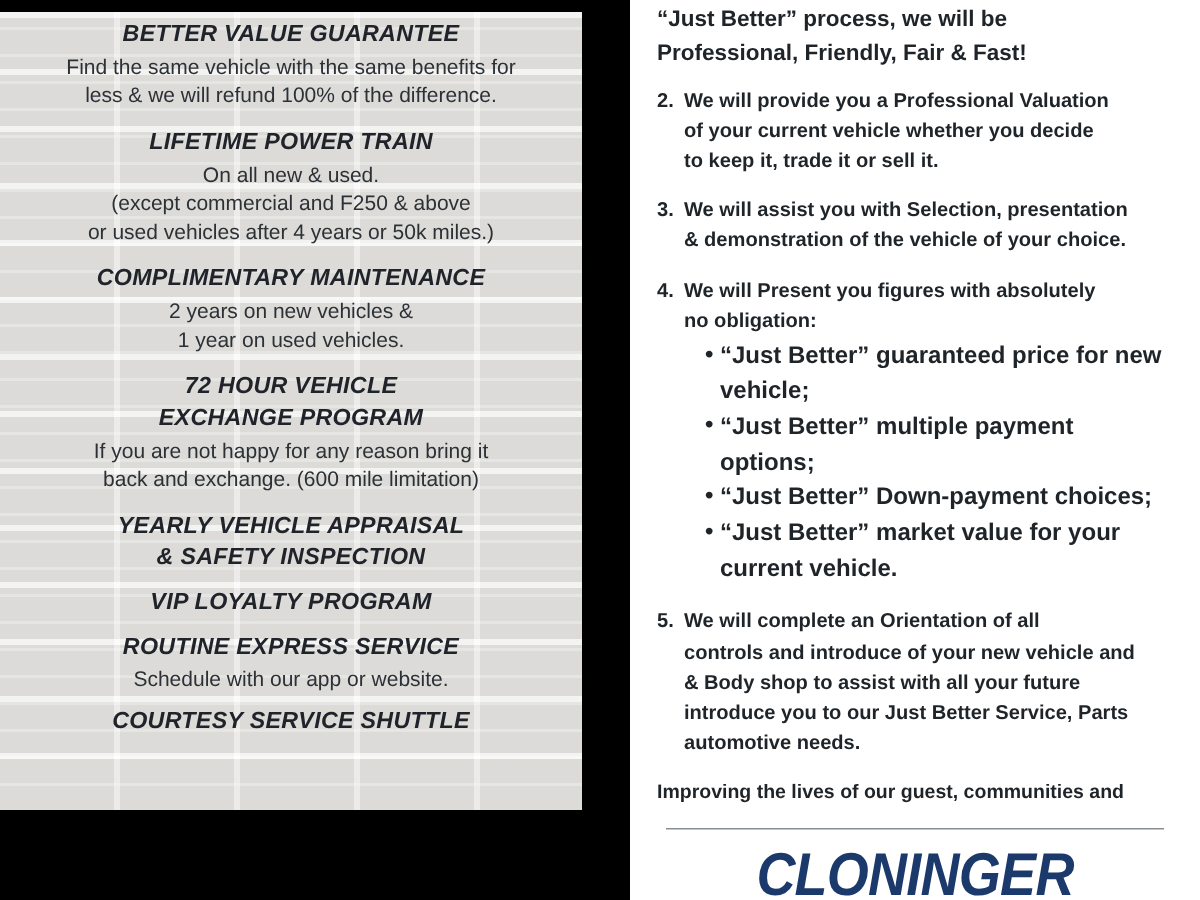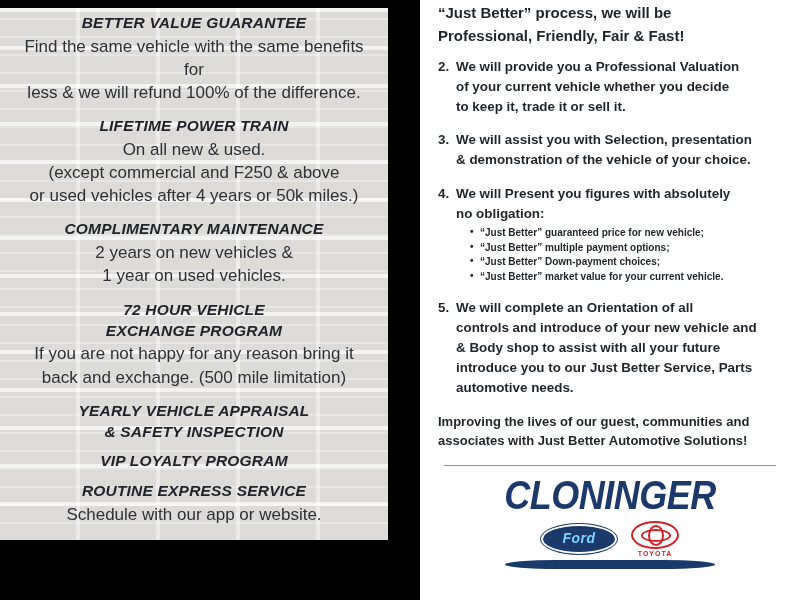--- a/index.html
+++ b/index.html
@@ -70,21 +70,21 @@
   .blk-head {
     font-weight: bold;
     font-style: italic;
     font-size: 15.5px;
     letter-spacing: 0.2px;
     line-height: 1.22;
     color: #20242a;
     margin: 0 0 2px 0;
   }
   .blk-line {
-    font-size: 17px;
+    font-size: 14px;
     line-height: 1.36;
     color: #2c3136;
     margin: 0;
   }
   .blk-tight { margin-bottom: 10px; }
   .blk-head-only { margin-bottom: 11px; }
 
   
   .gutter {
     width: 32px;
@@ -132,21 +132,21 @@
     top: 0;
     font-weight: bold;
   }
   ul.sublist {
     list-style: none;
     margin: 2px 0 0 0;
     padding: 0 0 0 14px;
   }
   ul.sublist li {
     position: relative;
-    font-size: 10px;
+    font-size: 16px;
     line-height: 1.48;
     font-weight: bold;
     padding-left: 10px;
   }
   ul.sublist li:before {
     content: "\2022";
     position: absolute;
     left: 0;
     top: -1px;
   }
@@ -271,21 +271,21 @@
         <div class="blk-head">COMPLIMENTARY MAINTENANCE</div>
         <div class="blk-line">2 years on new vehicles &amp;</div>
         <div class="blk-line">1 year on used vehicles.</div>
       </div>
 
 
       <div class="block">
         <div class="blk-head">72 HOUR VEHICLE</div>
         <div class="blk-head">EXCHANGE PROGRAM</div>
         <div class="blk-line">If you are not happy for any reason bring it</div>
-        <div class="blk-line">back and exchange. (500 mile limitation)</div>
+        <div class="blk-line">back and exchange. (600 mile limitation)</div>
       </div>
 
       <div class="block blk-head-only">
         <div class="blk-head">YEARLY VEHICLE APPRAISAL</div>
         <div class="blk-head">&amp; SAFETY INSPECTION</div>
       </div>
 
       <div class="block blk-head-only">
         <div class="blk-head">VIP LOYALTY PROGRAM</div>
       </div>
@@ -345,21 +345,20 @@
           <div>controls and introduce of your new vehicle and</div>
           <div>&amp; Body shop to assist  with all your future</div>
           <div>introduce you to our Just Better Service, Parts</div>
           <div>automotive needs.</div>
         </li>
 
       </ol>
 
       <div class="closing">
         <div>Improving the lives of our guest, communities and</div>
-        <div>associates with Just Better Automotive Solutions!</div>
       </div>
 
       <hr class="rule">
 
       <div class="logo-wrap">
         <div class="logo-cloninger">CLONINGER</div>
         <div class="badges">
           <div class="ford-oval">Ford</div>
           <div class="toyota-mark">
             <div class="toyota-ellipses"></div>

